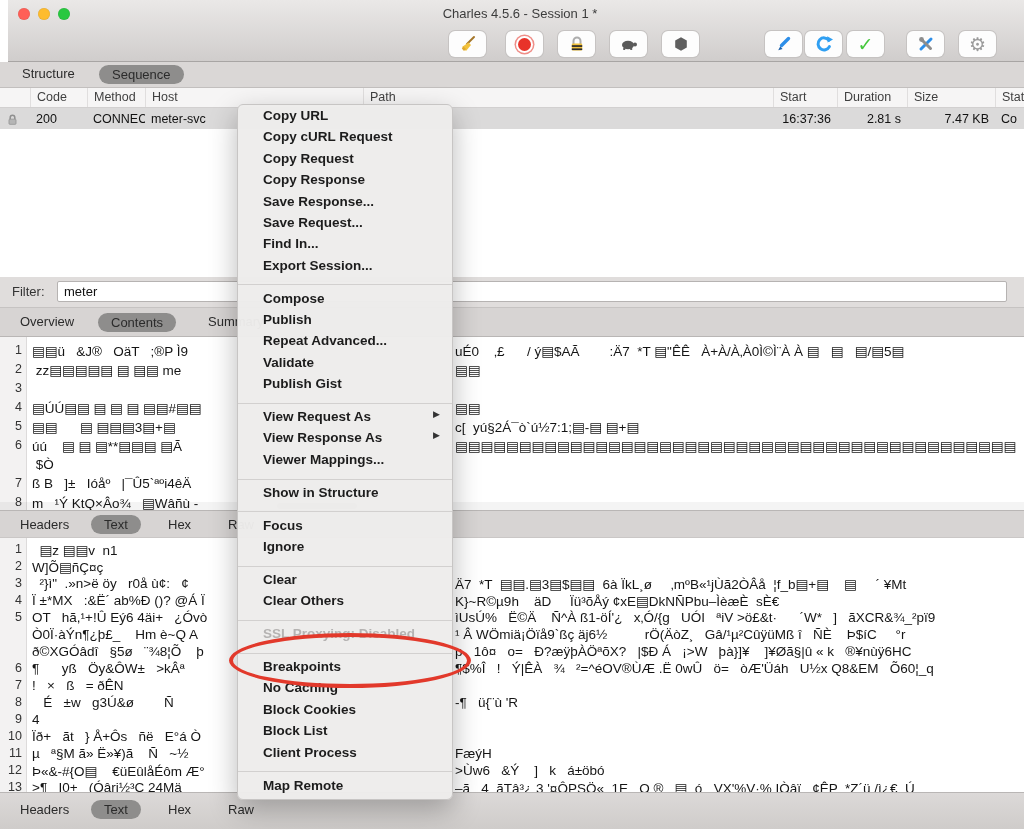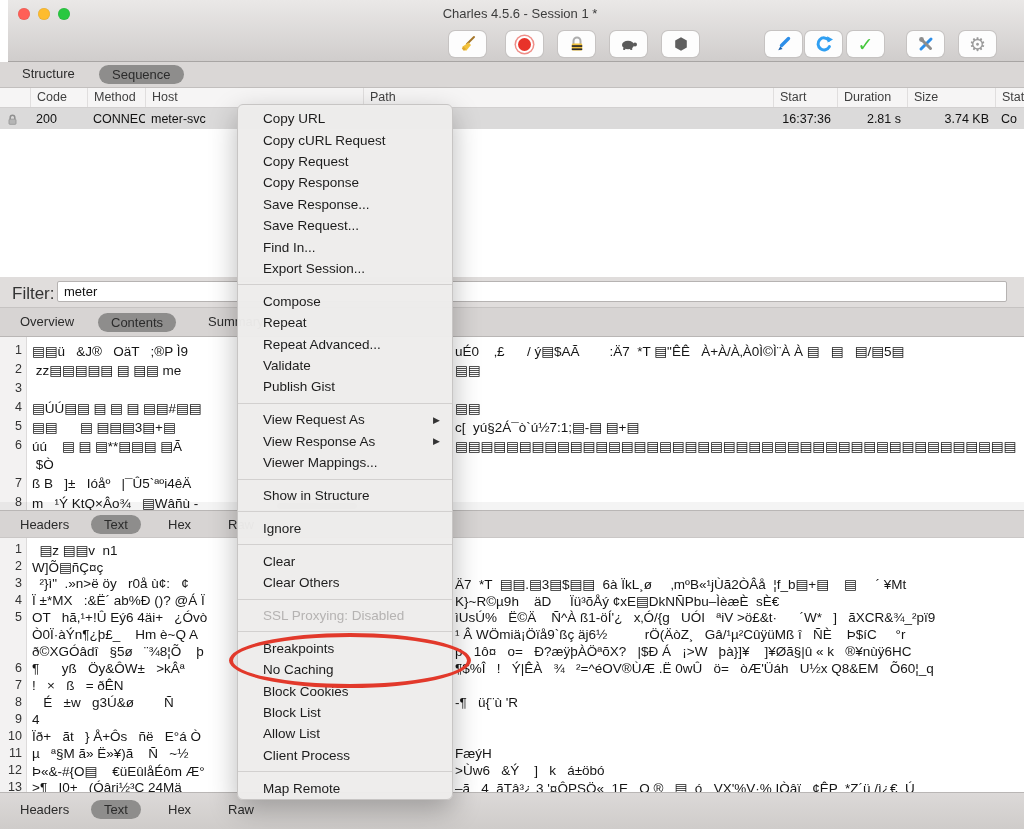--- a/index.html
+++ b/index.html
@@ -33,21 +33,21 @@
   .col:first-child{border-left:none;}
   .c-icon{width:30px;} .c-code{width:57px;} .c-method{width:58px;} .c-host{width:218px;}
   .c-path{width:410px;} .c-start{width:64px;} .c-dur{width:70px;} .c-size{width:88px;} .c-status{flex:1;}
   .trow{left:0;top:108px;width:1024px;height:21px;background:#dbdada;display:flex;font-size:12.5px;color:#111;}
   .trow .col{border-left:none;padding-top:4px;}
   .num-r{text-align:right;padding-right:6px;}
   .empty-rows{left:0;top:129px;width:1024px;height:148px;background:#fff;}
   
   .filterbar{left:0;top:277px;width:1024px;height:31px;background:#e0dddc;
              border-bottom:1px solid #c6c3c2;box-sizing:border-box;}
-  .filterbar label{position:absolute;left:12px;top:7px;font-size:17px;color:#333;}
+  .filterbar label{position:absolute;left:12px;top:7px;font-size:13px;color:#333;}
   .filterbar input{position:absolute;left:57px;top:4px;width:950px;height:21px;box-sizing:border-box;
                    border:1px solid #b6b3b2;border-radius:2px;background:#fff;font-size:13px;
                    font-family:inherit;padding:0 6px;color:#111;outline:none;}
   
   .graybar{width:1024px;background:#d7d4d3;box-sizing:border-box;}
   .ctabs{left:0;top:308px;height:29px;border-bottom:1px solid #b9b6b5;}
   .midtabs{left:0;top:510px;height:28px;border-top:1px solid #b9b6b5;border-bottom:1px solid #cac7c6;}
   .botbar{left:0;top:792px;height:37px;border-top:1px solid #b9b6b5;background:linear-gradient(#dcd9d8,#cfccca);}
   
   .pane{left:0;width:1024px;background:#fff;overflow:hidden;}
@@ -58,22 +58,22 @@
   .crow{position:relative;height:17px;padding-left:32px;white-space:pre;font-size:13.5px;color:#151515;}
   .upper .crow{height:19px;}
   .lnum{position:absolute;left:0;top:0;width:22px;text-align:right;font-size:12.5px;color:#333;}
   .lt{white-space:pre;} .rt{position:absolute;left:455px;top:0;white-space:pre;}
   .hscroll{position:absolute;left:0;bottom:0;width:1024px;height:8px;background:rgba(0,0,0,.045);}
   .hthumb{position:absolute;left:277px;top:1px;width:80px;height:6px;border-radius:3px;background:#b3b3b3;}
   
   .menu{left:237px;top:104px;width:216px;background:rgba(237,236,235,.97);
         border:1px solid #c7c5c4;border-radius:6px;box-shadow:0 10px 28px rgba(0,0,0,.28);
         padding-top:3px;box-sizing:border-box;z-index:50;}
-  .mi{height:21.4px;box-sizing:border-box;display:flex;align-items:center;
-      padding:0 12px 0 25px;font-size:13.5px;color:#1c1c1c;}
+  .mi{height:21.4px;box-sizing:border-box;display:flex;align-items:flex-start;
+      padding:0 12px 0 25px;font-size:13.5px;color:#1c1c1c;font-weight:bold;}
   .mi .arrow{margin-left:auto;font-size:9px;color:#333;}
   .mi.hl{background:#2765e4;color:#fff;}
   .mi.dis{color:#b5b3b2;}
   .msep{height:1px;background:#d2d0cf;margin:5.25px 0;}
   
   .oval{left:229px;top:633px;width:234px;height:47px;border:4px solid #e2392b;
         border-radius:50%;z-index:60;}
   svg{display:block;}
 </style>
 </head>
@@ -182,21 +182,21 @@
         <path d="M4.5 7 V5 a2.5 2.5 0 0 1 5 0 V7" fill="none" stroke="#8f8f8f" stroke-width="1.6"></path>
         <rect x="3.2" y="6.6" width="7.6" height="5.6" rx="1" fill="#b5b5b5" stroke="#8f8f8f" stroke-width="0.8"></rect>
       </svg>
   </div>
   <div class="col c-code">200</div>
   <div class="col c-method">CONNECT</div>
   <div class="col c-host">meter-svc</div>
   <div class="col c-path"></div>
   <div class="col c-start num-r">16:37:36</div>
   <div class="col c-dur num-r">2.81 s</div>
-  <div class="col c-size num-r">3.74 KB</div>
+  <div class="col c-size num-r">7.47 KB</div>
   <div class="col c-status">Co</div>
 </div>
 <div class="abs empty-rows"></div>
 
 <div class="abs filterbar">
   <label>Filter:</label>
   <input type="text" value="meter" style="">
 </div>
 
 <div class="abs graybar ctabs">
@@ -281,21 +281,21 @@
       <span>Find In...</span>
     </div>
     <div class="mi">
       <span>Export Session...</span>
     </div>
     <div class="msep"></div>
     <div class="mi">
       <span>Compose</span>
     </div>
     <div class="mi">
-      <span>Repeat</span>
+      <span>Publish</span>
     </div>
     <div class="mi">
       <span>Repeat Advanced...</span>
     </div>
     <div class="mi">
       <span>Validate</span>
     </div>
     <div class="mi">
       <span>Publish Gist</span>
     </div>
@@ -310,20 +310,23 @@
     </div>
     <div class="mi">
       <span>Viewer Mappings...</span>
     </div>
     <div class="msep"></div>
     <div class="mi">
       <span>Show in Structure</span>
     </div>
     <div class="msep"></div>
     <div class="mi">
+      <span>Focus</span>
+    </div>
+    <div class="mi">
       <span>Ignore</span>
     </div>
     <div class="msep"></div>
     <div class="mi">
       <span>Clear</span>
     </div>
     <div class="mi">
       <span>Clear Others</span>
     </div>
     <div class="msep"></div>
@@ -337,23 +340,20 @@
     <div class="mi">
       <span>No Caching</span>
     </div>
     <div class="mi">
       <span>Block Cookies</span>
     </div>
     <div class="mi">
       <span>Block List</span>
     </div>
     <div class="mi">
-      <span>Allow List</span>
-    </div>
-    <div class="mi">
       <span>Client Process</span>
     </div>
     <div class="msep"></div>
     <div class="mi">
       <span>Map Remote</span>
     </div>
   </div>
 
 <div class="abs oval"></div>
 

